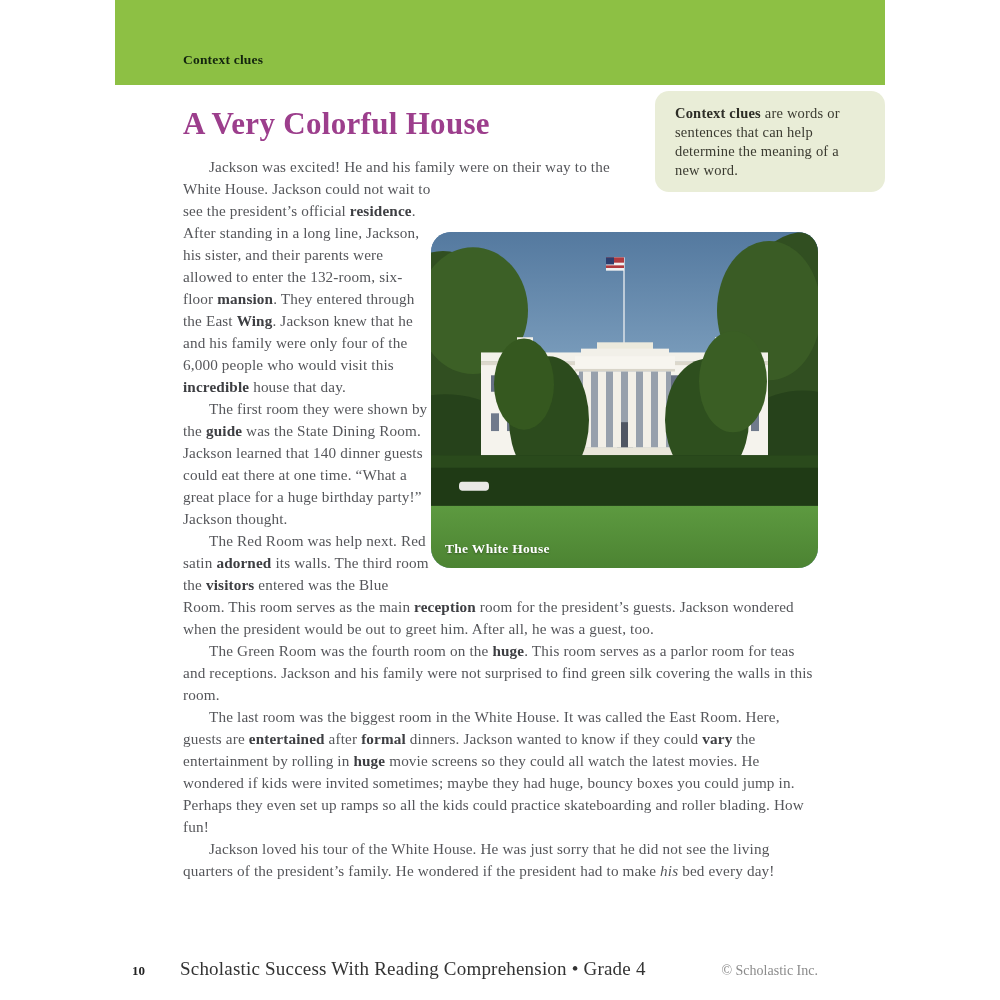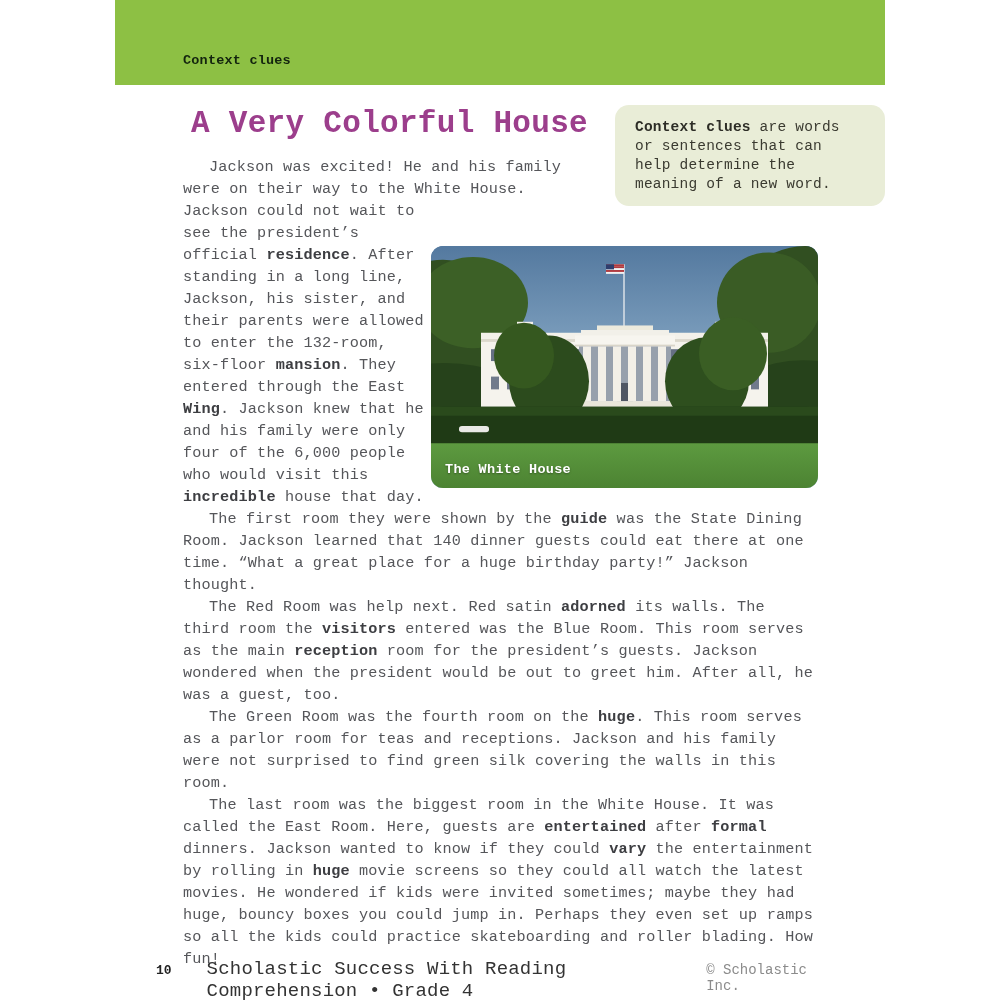--- a/index.html
+++ b/index.html
@@ -2,21 +2,21 @@
 <html><head>
 <meta charset="utf-8">
 <style>
   * { box-sizing: border-box; }
   html, body { margin: 0; padding: 0; background: #ffffff; }
   .page {
     position: relative;
     width: 1000px;
     height: 1000px;
     background: #ffffff;
-    font-family: Liberation Mono, monospace;
+    font-family: Liberation Serif, serif;
     overflow: hidden;
   }
 
   
   .header-bar {
     position: absolute;
     left: 115px; top: 0;
     width: 770px; height: 85px;
     background: #8dc044;
   }
@@ -32,49 +32,49 @@
   
   .content {
     position: absolute;
     left: 183px; top: 85px;
     width: 635px;
   }
 
   
   .callout {
     float: right;
-    width: 270px;
-    margin: 20px -67px 0 18px;
+    width: 230px;
+    margin: 6px -67px 0 18px;
     padding: 13px 24px 12px 20px;
     background: #e9edd7;
     border-radius: 14px;
     font-size: 14.5px;
     line-height: 19px;
     color: #3a3a30;
     letter-spacing: 0.2px;
   }
   .callout b { color: #2d2d26; }
 
   h1.article-title {
-    margin: 21px 0 14px 8px;
+    margin: 21px 0 14px 0;
     font-size: 31px;
     line-height: 36px;
     font-weight: bold;
     color: #9c3e8c;
     letter-spacing: 0.3px;
   }
 
   
   .photo {
     float: right;
     clear: right;
     width: 387px;
-    height: 242px;
+    height: 336px;
     margin: 40px 0 12px 13px;
-    border-radius: 12px;
+    border-radius: 20px;
     overflow: hidden;
     position: relative;
     background: #5b80a8;
   }
   .photo svg { display: block; width: 100%; height: 100%; }
   .photo-caption {
     position: absolute;
     left: 14px; bottom: 11px;
     color: #ffffff;
     font-size: 13.5px;
@@ -91,21 +91,21 @@
     color: #55565a;
     letter-spacing: 0.15px;
     text-indent: 26px;
   }
   .article-body p b { color: #3d3e42; }
   .article-body p i { font-style: italic; }
 
   
   .footer {
     position: absolute;
-    left: 156px; right: 182px;
+    left: 132px; right: 182px;
     top: 958px;
     display: flex;
     align-items: baseline;
   }
   .footer .page-number {
     font-size: 13px;
     font-weight: bold;
     color: #232323;
   }
   .footer .series-title {
@@ -237,20 +237,21 @@
       </svg>
       <figcaption class="photo-caption">The White House</figcaption>
     </figure>
 
     <div class="article-body">
         <p><span>Jackson was excited! He and his family were on their way to the White House. Jackson could not wait to see the president’s official </span><b>residence</b><span>. After standing in a long line, Jackson, his sister, and their parents were allowed to enter the 132-room, six-floor </span><b>mansion</b><span>. They entered through the East </span><b>Wing</b><span>. Jackson knew that he and his family were only four of the 6,000 people who would visit this </span><b>incredible</b><span> house that day.</span></p>
         <p><span>The first room they were shown by the </span><b>guide</b><span> was the State Dining Room. Jackson learned that 140 dinner guests could eat there at one time. “What a great place for a huge birthday party!” Jackson thought.</span></p>
         <p><span>The Red Room was help next. Red satin </span><b>adorned</b><span> its walls. The third room the </span><b>visitors</b><span> entered was the Blue Room. This room serves as the main </span><b>reception</b><span> room for the president’s guests. Jackson wondered when the president would be out to greet him. After all, he was a guest, too.</span></p>
         <p><span>The Green Room was the fourth room on the </span><b>huge</b><span>. This room serves as a parlor room for teas and receptions. Jackson and his family were not surprised to find green silk covering the walls in this room.</span></p>
         <p><span>The last room was the biggest room in the White House. It was called the East Room. Here, guests are </span><b>entertained</b><span> after </span><b>formal</b><span> dinners. Jackson wanted to know if they could </span><b>vary</b><span> the entertainment by rolling in </span><b>huge</b><span> movie screens so they could all watch the latest movies. He wondered if kids were invited sometimes; maybe they had huge, bouncy boxes you could jump in. Perhaps they even set up ramps so all the kids could practice skateboarding and roller blading. How fun!</span></p>
+        <p><span>Jackson loved his tour of the White House. He was just sorry that he did not see the living quarters of the president’s family. He wondered if the president had to make </span><i>his</i><span> bed every day!</span></p>
       </div>
 
   </div>
 
   <div class="footer">
     <span class="page-number">10</span>
     <span class="series-title">Scholastic Success With Reading Comprehension • Grade 4</span>
     <span class="copyright">© Scholastic Inc.</span>
   </div>
 

